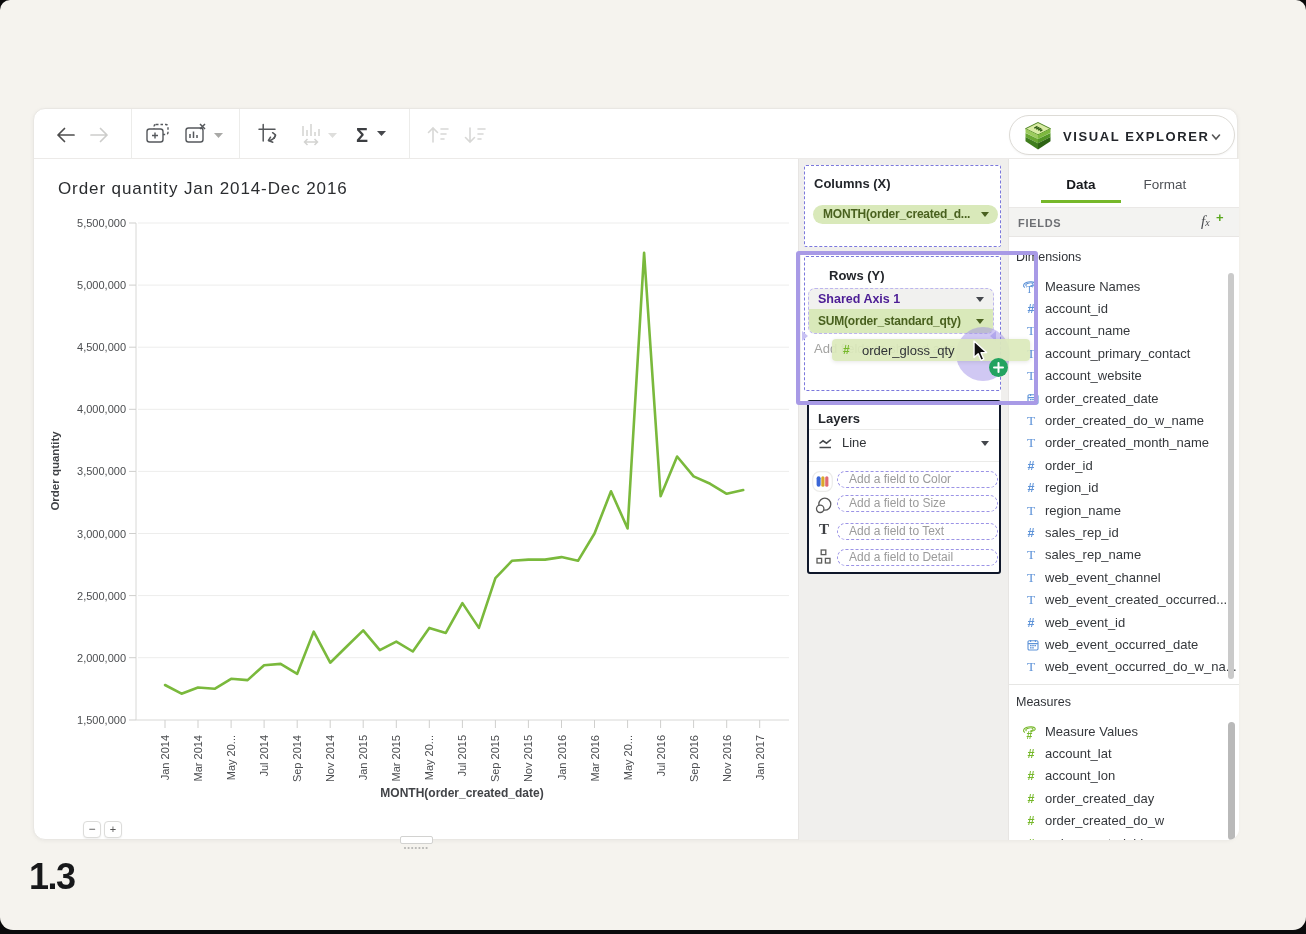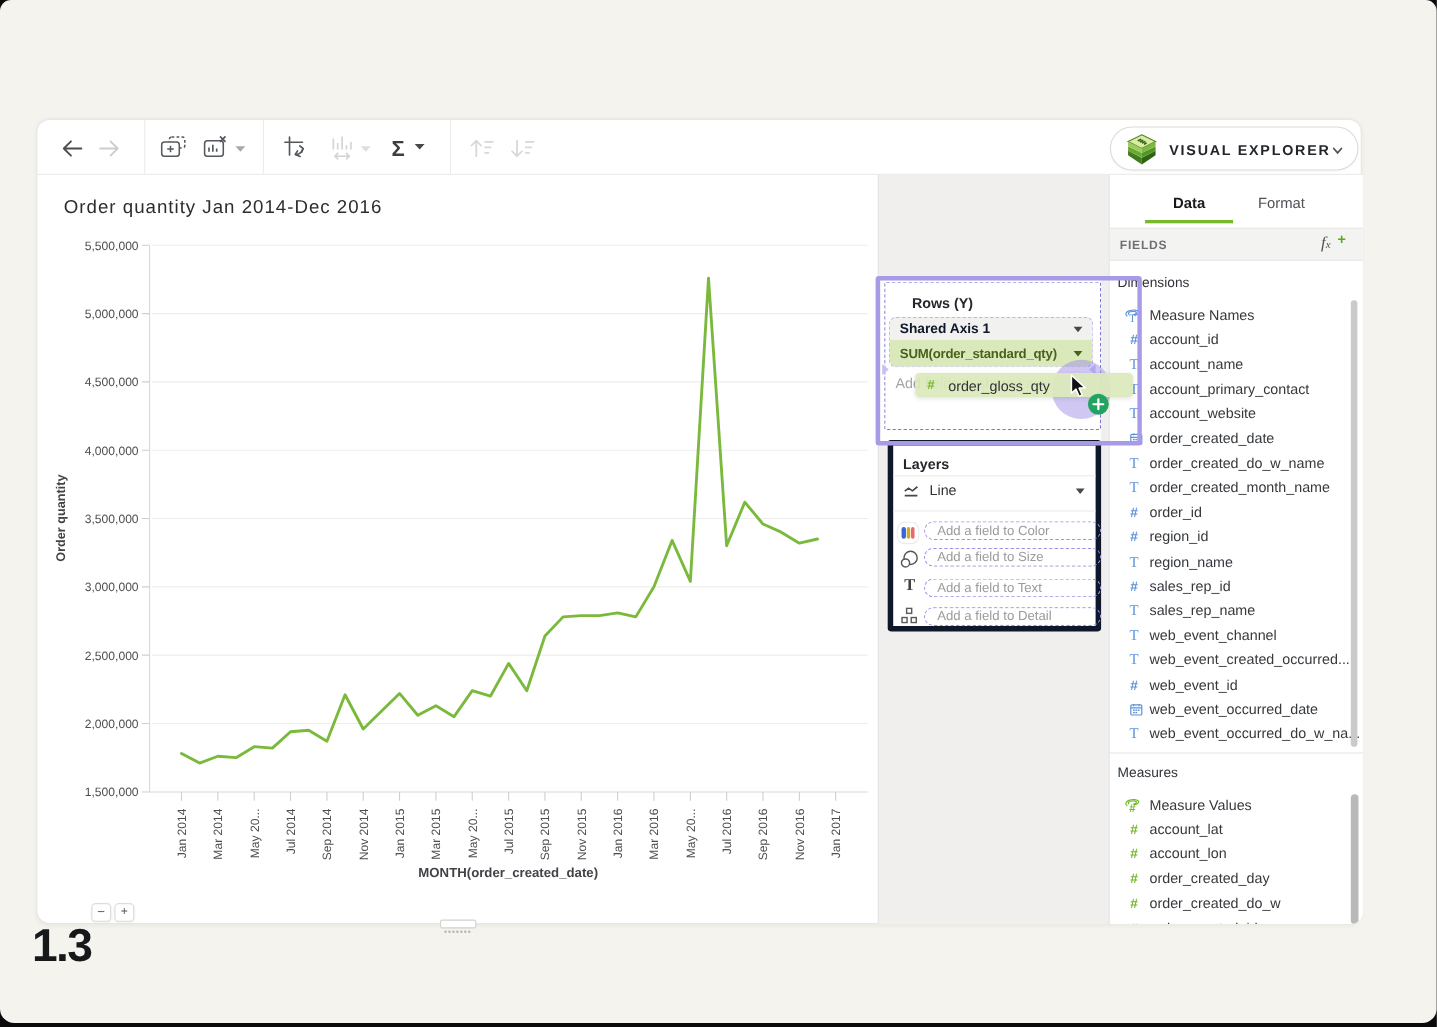--- a/index.html
+++ b/index.html
@@ -175,37 +175,43 @@
               <circle cx="18.4" cy="3" r="1.1"></circle>
               <circle cx="22" cy="3" r="1.1"></circle>
               <circle cx="25.6" cy="3" r="1.1"></circle>
             </g>
           </svg>
       </div>
     </div>
 
     <div class="midpanel">
 
+      <div class="pcard dashed" style="left:5px;top:6px;width:197px;height:82px;">
+        <div class="ptitle" style="position:absolute;left:10px;top:11px;">Columns (X)</div>
+        <div class="gpill" style="left:9px;top:40px;width:185px;">MONTH(order_created_d...
+          <div class="caret" style="right:9px;top:7px;"></div>
+        </div>
+      </div>
 
       <div class="pcard" style="left:2px;top:96px;width:200px;height:146px;">
         <div class="dashed" style="position:absolute;left:3px;top:1px;width:197px;height:135px;">
           <div class="ptitle" style="position:absolute;left:25px;top:12px;">Rows (Y)</div>
 
           <div style="position:absolute;left:4px;top:32px;width:186px;height:46px;border:1.5px dashed #bcb5ee;border-radius:7px;overflow:hidden;background:#f1f1ef;">
-            <div style="position:absolute;left:0;top:0;width:100%;height:20px;font-size:12.5px;font-weight:700;color:#0f172a;line-height:21px;padding-left:9px;">Shared Axis 1</div>
+            <div style="position:absolute;left:0;top:0;width:100%;height:20px;font-size:12.5px;font-weight:700;color:#4c1d95;line-height:21px;padding-left:9px;">Shared Axis 1</div>
             <div class="caret" style="right:9px;top:8px;border-top-color:#44474c;"></div>
             <div style="position:absolute;left:0;top:20px;width:100%;height:26px;background:#d9e9ba;font-size:12px;letter-spacing:-.2px;font-weight:700;color:#49611f;line-height:24px;padding-left:9px;">SUM(order_standard_qty)
               <div class="caret" style="right:9px;top:10px;"></div>
             </div>
           </div>
           <div style="position:absolute;left:10px;top:85px;font-size:13px;color:#a3a3a1;">Add fields to shared axis</div>
         </div>
       </div>
 
-      <div class="pcard" style="left:8px;top:241px;width:194px;height:174px;border:5px solid #0f172a;border-radius:3px;">
+      <div class="pcard" style="left:8px;top:241px;width:194px;height:174px;border:2px solid #0f172a;border-radius:3px;">
         <div class="ptitle" style="position:absolute;left:9px;top:9px;">Layers</div>
         <div style="position:absolute;left:0;top:27px;width:100%;height:1px;background:#ebebe9;"></div>
         <svg style="position:absolute;left:9px;top:36px" width="15" height="12" viewBox="0 0 15 12">
           <path d="M1.5 5.5 L5 2.8 L8.5 5.2 L13 1.5" stroke="#44474b" stroke-width="1.5" fill="none"></path>
           <path d="M1.5 9.5 H13" stroke="#44474b" stroke-width="1.5"></path>
         </svg>
         <div style="position:absolute;left:33px;top:33px;font-size:13px;color:#2f3236;">Line</div>
         <div class="caret" style="right:10px;top:39px;border-top-color:#44474c;"></div>
         <div style="position:absolute;left:0;top:59px;width:100%;height:1px;background:#ebebe9;"></div>
 
@@ -406,14 +412,14 @@
             <span class="ft">order_created_do_w</span>
           </div>
       <div class="frow" style="top:673.6px">
             <span class="fi hG" style="top:0px">#</span>
             <span class="ft">order_created_id</span>
           </div>
       </div>
       <div style="position:absolute;left:219px;top:563px;width:7px;height:118px;background:#b9b9b9;border-radius:3.5px;"></div>
     </div>
   </div>
-  <div class="abs" style="left:29px;top:836px;font-size:42px;font-weight:700;color:#17181a;letter-spacing:-1.5px;">1.3</div>
+  <div class="abs" style="left:29px;top:856px;font-size:36px;font-weight:700;color:#17181a;letter-spacing:-1.5px;">1.3</div>
 </div>
 
 </body></html>

